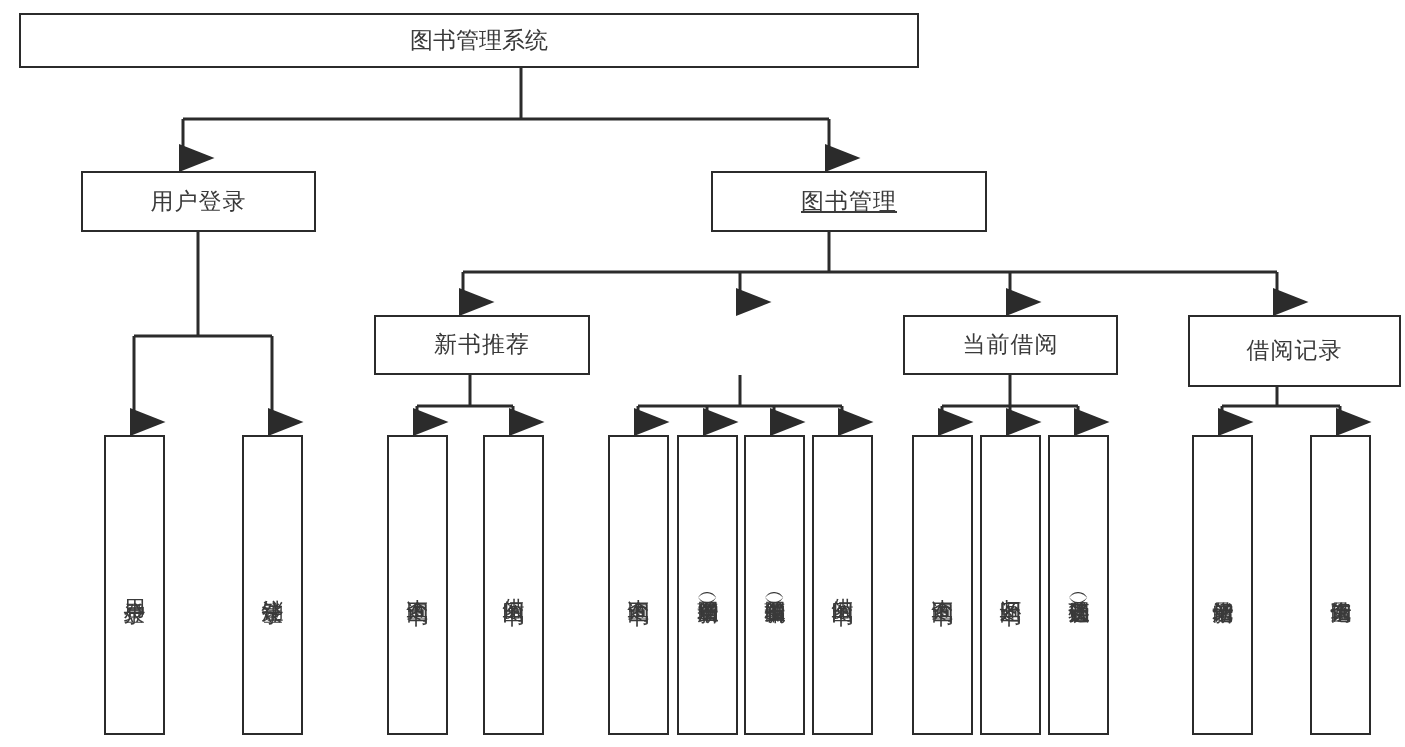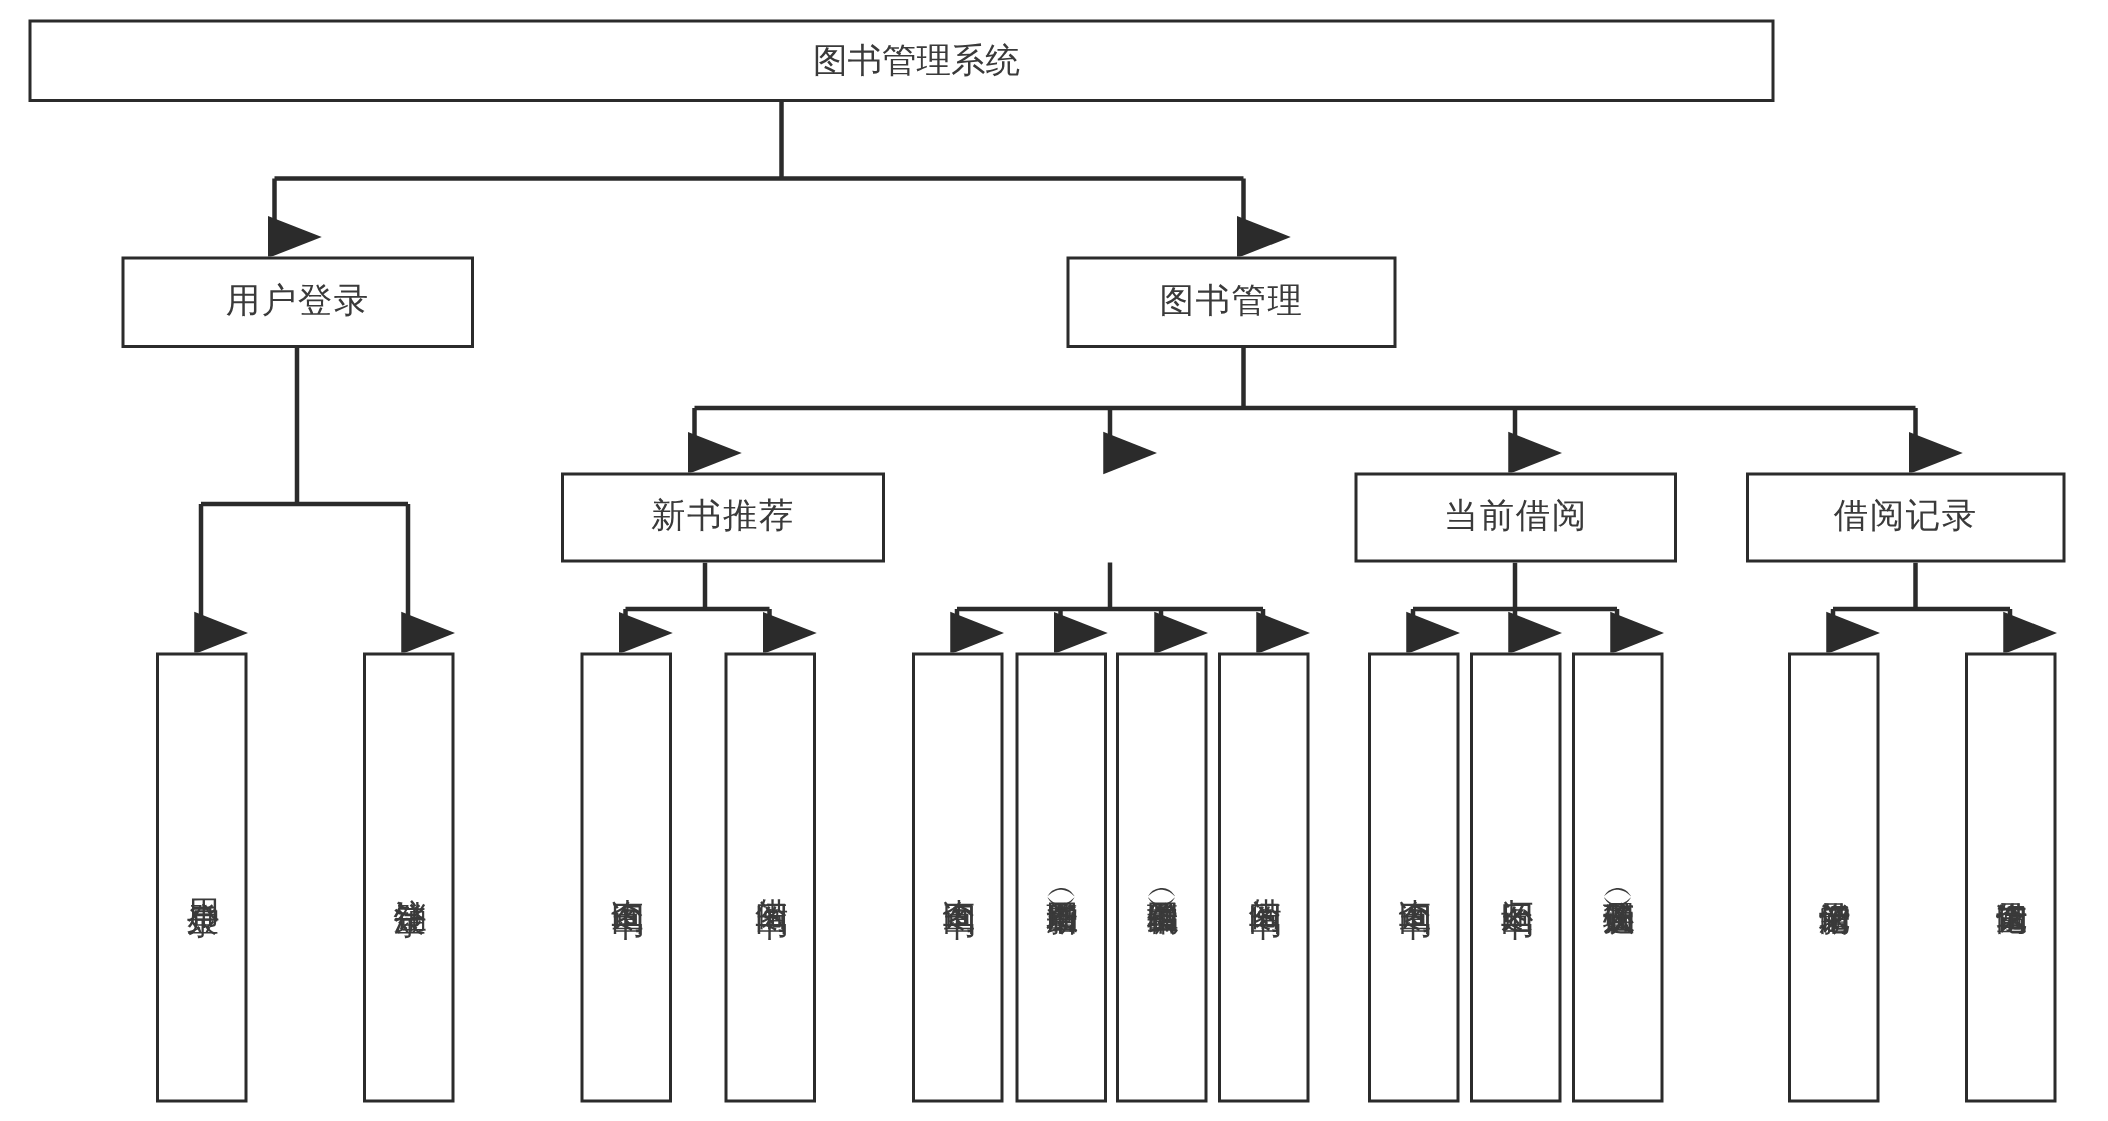--- a/index.html
+++ b/index.html
@@ -121,38 +121,38 @@
       <path d="M 1010 406 L 1010 422" marker-end="url(#arw)"></path>
       <path d="M 1078 406 L 1078 422" marker-end="url(#arw)"></path>
 
       <path d="M 1277 375 L 1277 406"></path>
       <path d="M 1222 406 L 1340 406"></path>
       <path d="M 1222 406 L 1222 422" marker-end="url(#arw)"></path>
       <path d="M 1340 406 L 1340 422" marker-end="url(#arw)"></path>
     </g>
   </svg>
 
-  <div class="node root" style="left:19px; top:13px; width:1164px; height:55px;padding-left:20px;">
+  <div class="node root" style="left:19px; top:13px; width:900px; height:55px;padding-left:20px;">
     <span>图书管理系统</span>
   </div>
 
   <div class="node h" style="left:81px; top:171px; width:235px; height:61px;">
     <span>用户登录</span>
   </div>
-  <div class="node h" style="left:711px; top:171px; width:220px; height:61px;">
+  <div class="node h" style="left:711px; top:171px; width:276px; height:61px;text-decoration:underline;">
     <span>图书管理</span>
   </div>
 
   <div class="node h" style="left:342px; top:315px; width:216px; height:60px;margin-left:32px;">
     <span>新书推荐</span>
   </div>
   <div class="node h" style="left:903px; top:315px; width:215px; height:60px;">
     <span>当前借阅</span>
   </div>
-  <div class="node h" style="left:1164px; top:315px; width:213px; height:60px;">
+  <div class="node h" style="left:1188px; top:315px; width:213px; height:72px;font-family:Liberation Serif, serif;">
     <span>借阅记录</span>
   </div>
 
   <div class="node leaf" style="left:104px; top:435px; width:61px; height:300px;">
     <span class="vtext">用户登录</span>
   </div>
   <div class="node leaf" style="left:242px; top:435px; width:61px; height:300px;">
     <span class="vtext">注销登录</span>
   </div>
 

